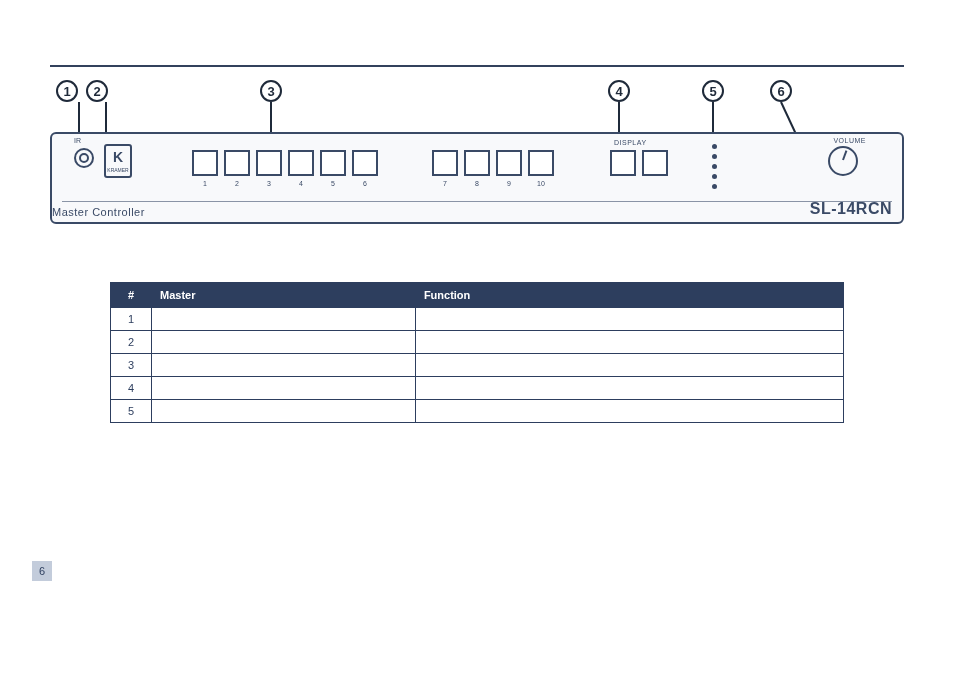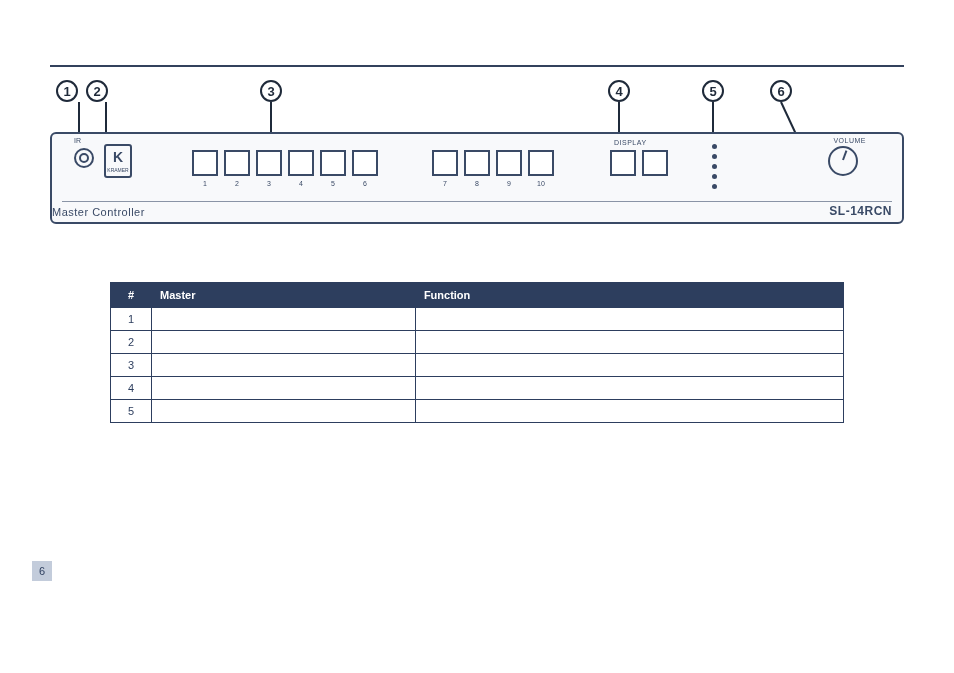--- a/index.html
+++ b/index.html
@@ -45,21 +45,21 @@
     left: 0;
     bottom: 4px;
     font-size: 11px;
     color: #3a4a66;
     letter-spacing: 0.5px;
   }
   .panel-label-right {
     position: absolute;
     right: 10px;
     bottom: 4px;
-    font-size: 12px;
+    font-size: 16px;
     font-weight: bold;
     color: #3a4a66;
     letter-spacing: 0.5px;
   }
   .panel-rule {
     position: absolute;
     left: 10px;
     right: 10px;
     bottom: 20px;
     border-top: 1px solid #8a94a6;

